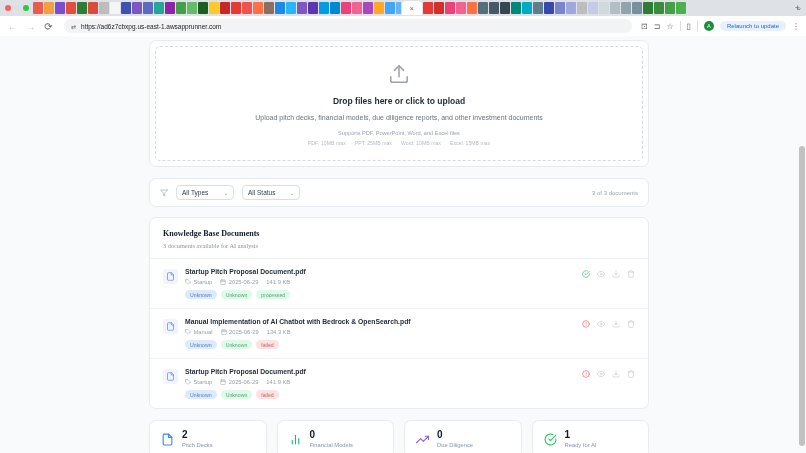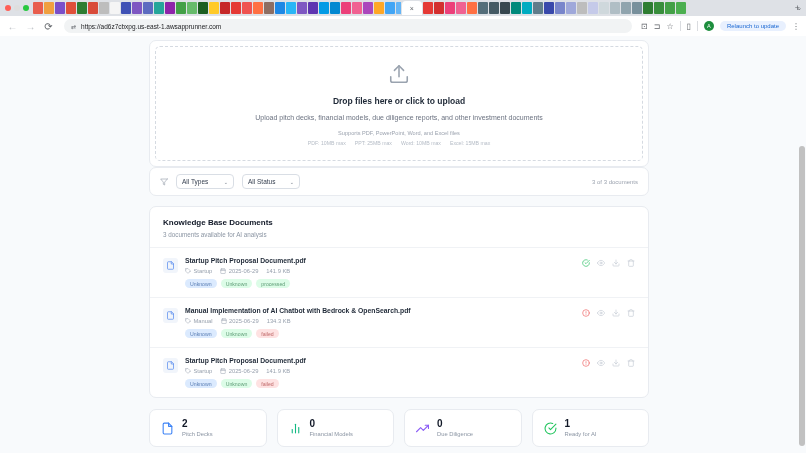--- a/index.html
+++ b/index.html
@@ -81,21 +81,21 @@
   }
   .scrollthumb {
     position: absolute; right: 1px; top: 110px; width: 6px; height: 300px;
     background: #c1c1c1; border-radius: 3px;
   }
 
   
   .card {
     background: #fff; border: 1px solid #e8ebf0; border-radius: 7px;
   }
-  .upload-card { padding: 5px; }
+  .upload-card { padding: 5px; margin-bottom: 11px; }
   .dropzone {
     border: 1px dashed #d5dae1; border-radius: 5px;
     padding: 16px 10px 14px; text-align: center;
   }
   .up-icon { color: #9aa3af; margin-bottom: 7px; display: block; }
   .dz-title { font-size: 8.5px; font-weight: bold; color: #1f2937; margin-bottom: 8px; }
   .dz-sub { font-size: 7px; color: #6b7280; margin-bottom: 9px; }
   .dz-supports { font-size: 5.6px; color: #9ca3af; margin-bottom: 4px; }
   .dz-limits { font-size: 5.2px; color: #b5bcc6; display: flex; justify-content: center; gap: 9px; }
 
@@ -108,21 +108,21 @@
   .select {
     border: 1px solid #d9dee5; border-radius: 4px; background: #fff;
     font-size: 6.5px; color: #374151; padding: 3px 5px;
     display: flex; align-items: center; justify-content: space-between;
     min-width: 58px; gap: 8px;
   }
   .select .cv { font-size: 5px; color: #6b7280; }
   .doccount { margin-left: auto; font-size: 6px; color: #9ca3af; }
 
   
-  .kb-head { padding: 11px 13px 9px; }
+  .kb-head { padding: 11px 13px 9px; font-family: Liberation Serif, serif; }
   .kb-title { font-size: 8px; font-weight: bold; color: #111827; margin-bottom: 4px; }
   .kb-sub { font-size: 6.3px; color: #8b95a3; }
   .kb-list { }
   .docrow {
     display: flex; align-items: flex-start; gap: 7px;
     padding: 9px 13px; border-top: 1px solid #f0f2f5;
   }
   .fileicon {
     width: 15px; height: 15px; border-radius: 3px; background: #f1f5fb;
     display: flex; align-items: center; justify-content: center; flex: 0 0 15px;

